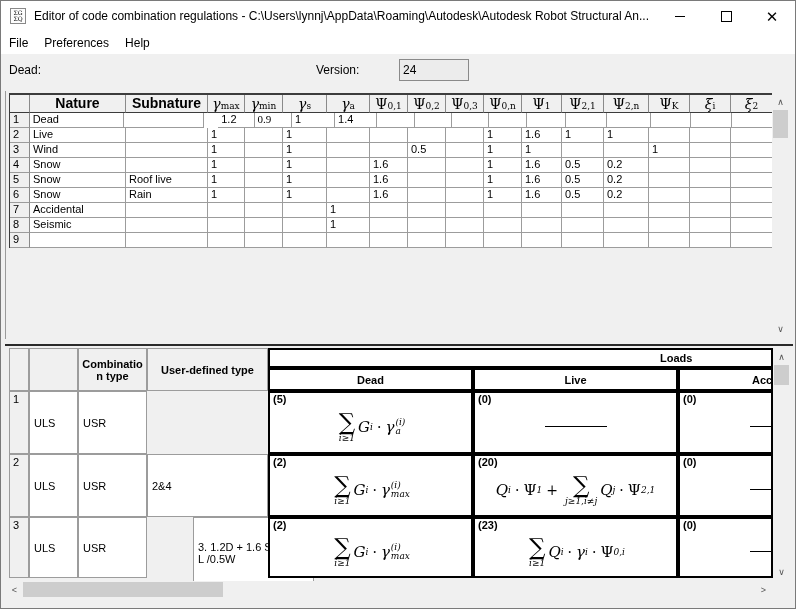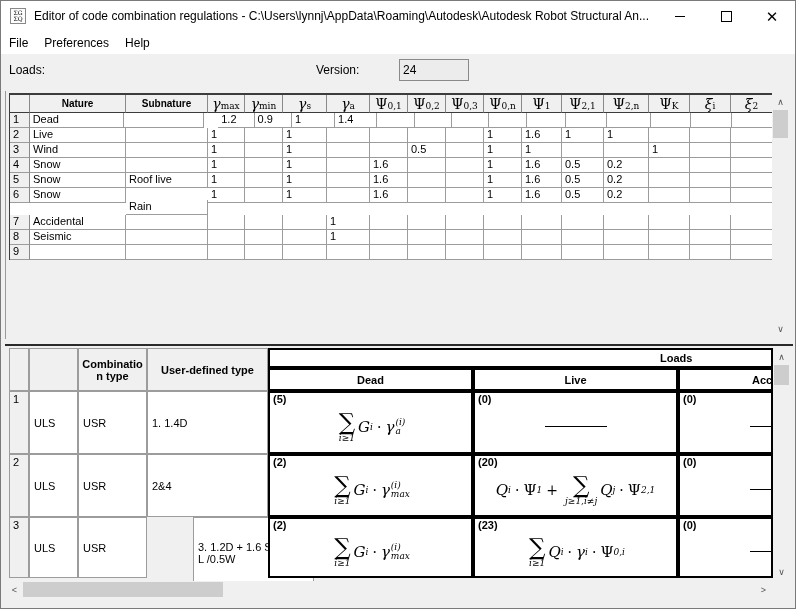--- a/index.html
+++ b/index.html
@@ -30,21 +30,21 @@
   
   #topPanel{position:absolute;left:4px;top:90px;width:786px;height:248px;background:#f0f0f0;
             border-left:1px solid #9a9a9a;box-sizing:border-box;}
   #top-grid{position:absolute;left:3px;top:2px;border-top:2px solid #3c3c3c;border-left:1px solid #3c3c3c;
             background:#fff;width:763px;box-sizing:content-box;}
   .tg-row{display:flex;}
   .tg-cell{box-sizing:border-box;height:15px;border-right:1px solid #9c9c9c;border-bottom:1px solid #9c9c9c;
            background:#fff;font-size:11px;line-height:13px;padding:0 0 0 3px;overflow:hidden;white-space:nowrap;}
   .tg-head{height:18px;background:#f0f0f0;border-right:1px solid #8a8a8a;border-bottom:1px solid #3c3c3c;
            display:flex;align-items:center;justify-content:center;padding:0;}
-  .tg-label{font-weight:bold;font-size:10px;}
+  .tg-label{font-weight:bold;font-size:14px;}
   .tg-rownum{background:#f0f0f0;border-right:1px solid #8a8a8a;}
   .gsym{font-family:"DejaVu Serif",serif;font-style:italic;font-size:14px;line-height:14px;}
   .gsym.up{font-style:normal;}
   .gsub{font-family:"DejaVu Serif",serif;font-size:9px;line-height:9px;align-self:flex-end;margin-bottom:1px;}
   
   .sbv{position:absolute;width:17px;background:#f0f0f0;}
   .sbh{position:absolute;height:17px;background:#f0f0f0;display:flex;}
   .sb-btn{width:17px;height:17px;display:flex;align-items:center;justify-content:center;
           font-size:9px;color:#555;background:#f0f0f0;flex:none;}
   .sb-thumb-v{position:absolute;left:1px;width:15px;background:#cdcdcd;}
@@ -99,21 +99,21 @@
       <div class="wbtn">
           <span class="glyph-max"></span>
         </div>
       <div class="wbtn">
           <span class="glyph-close">✕</span>
         </div>
     </div>
   </div>
 
   <div id="coderow">
-    <span class="fldlabel" style="left:8px">Loads:</span>
+    <span class="fldlabel" style="left:8px">Dead:</span>
     <span class="fldlabel" style="left:315px">Version:</span>
     <input id="version-input" readonly="" value="24" style="">
   </div>
 
   <div id="topPanel">
     <div id="top-grid">
         <div class="tg-row">
           <div class="tg-cell tg-head tg-label" style="width: 20px;"></div>
           <div class="tg-cell tg-head tg-label" style="width: 96px;">Nature</div>
           <div class="tg-cell tg-head tg-label" style="width: 82px;">Subnature</div>
@@ -172,21 +172,21 @@
           <div class="tg-cell tg-head" style="width: 42px;">
             <span class="gsym">ξ</span>
             <sub class="gsub">2</sub>
           </div>
         </div>
         <div class="tg-row">
           <div class="tg-cell tg-rownum" style="width: 20px;">1</div>
           <div class="tg-cell" style="width: 96px;">Dead</div>
           <div class="tg-cell" style="width: 82px;"></div>
           <div class="tg-cell" style="width: 37px; margin-left: 14px;">1.2</div>
-          <div class="tg-cell" style="width: 38px;">0.9</div>
+          <div class="tg-cell" style="width: 38px; font-family: Liberation Serif, serif;">0.9</div>
           <div class="tg-cell" style="width: 44px;">1</div>
           <div class="tg-cell" style="width: 43px;">1.4</div>
           <div class="tg-cell" style="width: 38px;"></div>
           <div class="tg-cell" style="width: 38px;"></div>
           <div class="tg-cell" style="width: 38px;"></div>
           <div class="tg-cell" style="width: 38px;"></div>
           <div class="tg-cell" style="width: 40px;"></div>
           <div class="tg-cell" style="width: 42px;"></div>
           <div class="tg-cell" style="width: 45px;"></div>
           <div class="tg-cell" style="width: 41px;"></div>
@@ -265,21 +265,21 @@
           <div class="tg-cell" style="width: 40px;">1.6</div>
           <div class="tg-cell" style="width: 42px;">0.5</div>
           <div class="tg-cell" style="width: 45px;">0.2</div>
           <div class="tg-cell" style="width: 41px;"></div>
           <div class="tg-cell" style="width: 41px;"></div>
           <div class="tg-cell" style="width: 42px;"></div>
         </div>
         <div class="tg-row">
           <div class="tg-cell tg-rownum" style="width: 20px;">6</div>
           <div class="tg-cell" style="width: 96px;">Snow</div>
-          <div class="tg-cell" style="width: 82px; margin-top: 12px;">Rain</div>
+          <div class="tg-cell" style="width: 82px;">Rain</div>
           <div class="tg-cell" style="width: 37px;">1</div>
           <div class="tg-cell" style="width: 38px;"></div>
           <div class="tg-cell" style="width: 44px;">1</div>
           <div class="tg-cell" style="width: 43px;"></div>
           <div class="tg-cell" style="width: 38px;">1.6</div>
           <div class="tg-cell" style="width: 38px;"></div>
           <div class="tg-cell" style="width: 38px;"></div>
           <div class="tg-cell" style="width: 38px;">1</div>
           <div class="tg-cell" style="width: 40px;">1.6</div>
           <div class="tg-cell" style="width: 42px;">0.5</div>
@@ -361,21 +361,20 @@
           <span class="bt-wrap">Combination type</span>
         </div>
         <div class="bt-cell bt-head" style="left: 138px; top: 0px; width: 121px; height: 43px;">User-defined type</div>
         <div class="bt-cell bt-head heavy" style="left: 259px; top: 0px; width: 505px; height: 20px; justify-content: flex-start; padding-left: 390px;">Loads</div>
         <div class="bt-cell bt-head heavy" style="left: 259px; top: 20px; width: 205px; height: 23px;">Dead</div>
         <div class="bt-cell bt-head heavy" style="left: 464px; top: 20px; width: 205px; height: 23px;">Live</div>
         <div class="bt-cell bt-head heavy" style="left: 669px; top: 20px; width: 95px; height: 23px; justify-content: flex-start; padding-left: 72px; white-space: nowrap;">Accidental</div>
         <div class="bt-cell bt-num" style="left: 0px; top: 43px; width: 20px; height: 63px;">1</div>
         <div class="bt-cell bt-left" style="left: 20px; top: 43px; width: 49px; height: 63px;">ULS</div>
         <div class="bt-cell bt-left" style="left: 69px; top: 43px; width: 69px; height: 63px;">USR</div>
-        <div class="bt-cell bt-left" style="left: 138px; top: 43px; width: 121px; height: 63px; white-space: normal;">1. 1.4D</div>
         <div class="bt-cell heavy" style="left: 259px; top: 43px; width: 205px; height: 63px;">
           <div class="fnum">(5)</div>
           <div class="formula">
             <div class="fsum">
               <span class="fsig">∑</span>
               <span class="flim">i≥1</span>
             </div>
             <span class="fvar">
               <span class="base">G</span>
               <sub>i</sub>

